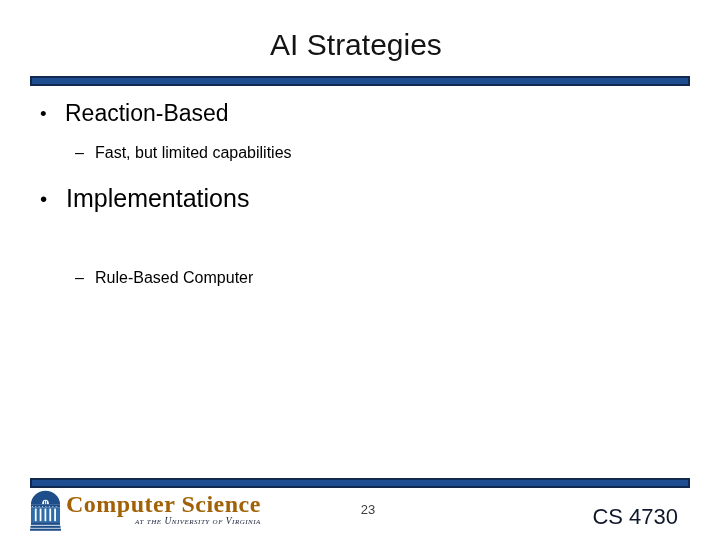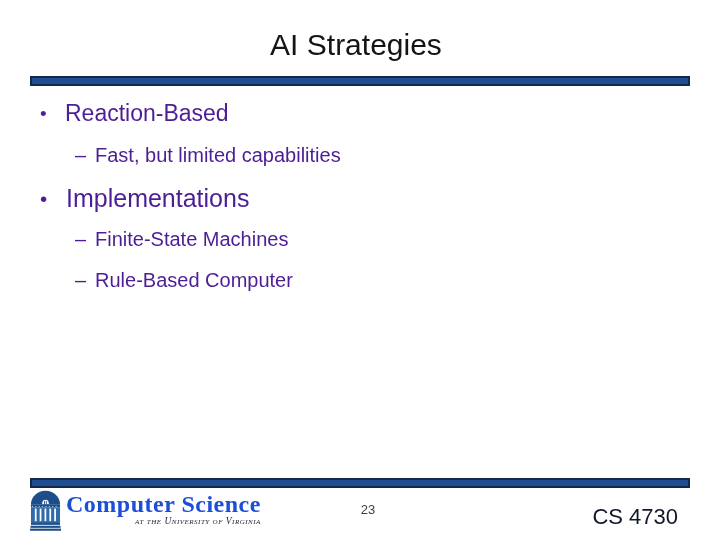--- a/index.html
+++ b/index.html
@@ -37,47 +37,47 @@
     background: var(--bar-fill, #1e4e8f);
     border: 2px solid var(--bar-border, #11294f);
   }
   .rule-top { top: 76px; }
   .rule-bottom { top: 478px; }
 
   .bullet-line {
     position: absolute;
     line-height: 1;
     white-space: nowrap;
-    color: #4c1d95;
+    color: #000000;
   }
   .lvl1 { left: 40px; font-size: 23px; }
   .lvl1 .marker { display: inline-block; width: 25px; font-size: 0.82em; vertical-align: 1px; }
   .lvl1-big { font-size: 25px; }
   .lvl1-big .marker { width: 26px; }
-  .lvl2 { left: 75px; font-size: 20px; }
+  .lvl2 { left: 75px; font-size: 16px; }
   .lvl2 .marker { display: inline-block; width: 20px; }
 
   .footer-logo {
     position: absolute;
     left: 30px;
     top: 489px;
     display: flex;
     align-items: flex-start;
   }
   .rotunda { display: block; }
   .logo-text {
     margin-left: 5px;
     margin-top: 3px;
     font-family: "Liberation Serif", serif;
   }
   .logo-title {
     font-size: 24px;
     line-height: 1;
     font-weight: 600;
-    color: #1d4ed8;
+    color: #a16207;
     letter-spacing: 0.5px;
   }
   .logo-subtitle {
     margin-top: 1px;
     font-size: 9.5px;
     line-height: 1;
     text-align: right;
     font-style: italic;
     font-variant: small-caps;
     letter-spacing: 0.5px;
@@ -115,23 +115,20 @@
   </div>
 
   <div class="bullet-line lvl2" style="top:145px">
     <span class="marker">–</span><span>Fast, but limited capabilities</span>
   </div>
 
   <div class="bullet-line lvl1 lvl1-big" style="top:186px">
     <span class="marker">•</span><span>Implementations</span>
   </div>
 
-  <div class="bullet-line lvl2" style="top:229px">
-    <span class="marker">–</span><span>Finite-State Machines</span>
-  </div>
 
   <div class="bullet-line lvl2" style="top:270px">
     <span class="marker">–</span><span>Rule-Based Computer</span>
   </div>
 
 
   <div class="rule rule-bottom"></div>
 
   <div class="footer-logo">
     <svg class="rotunda" width="31" height="44" viewBox="0 0 32 44" xmlns="http://www.w3.org/2000/svg">

